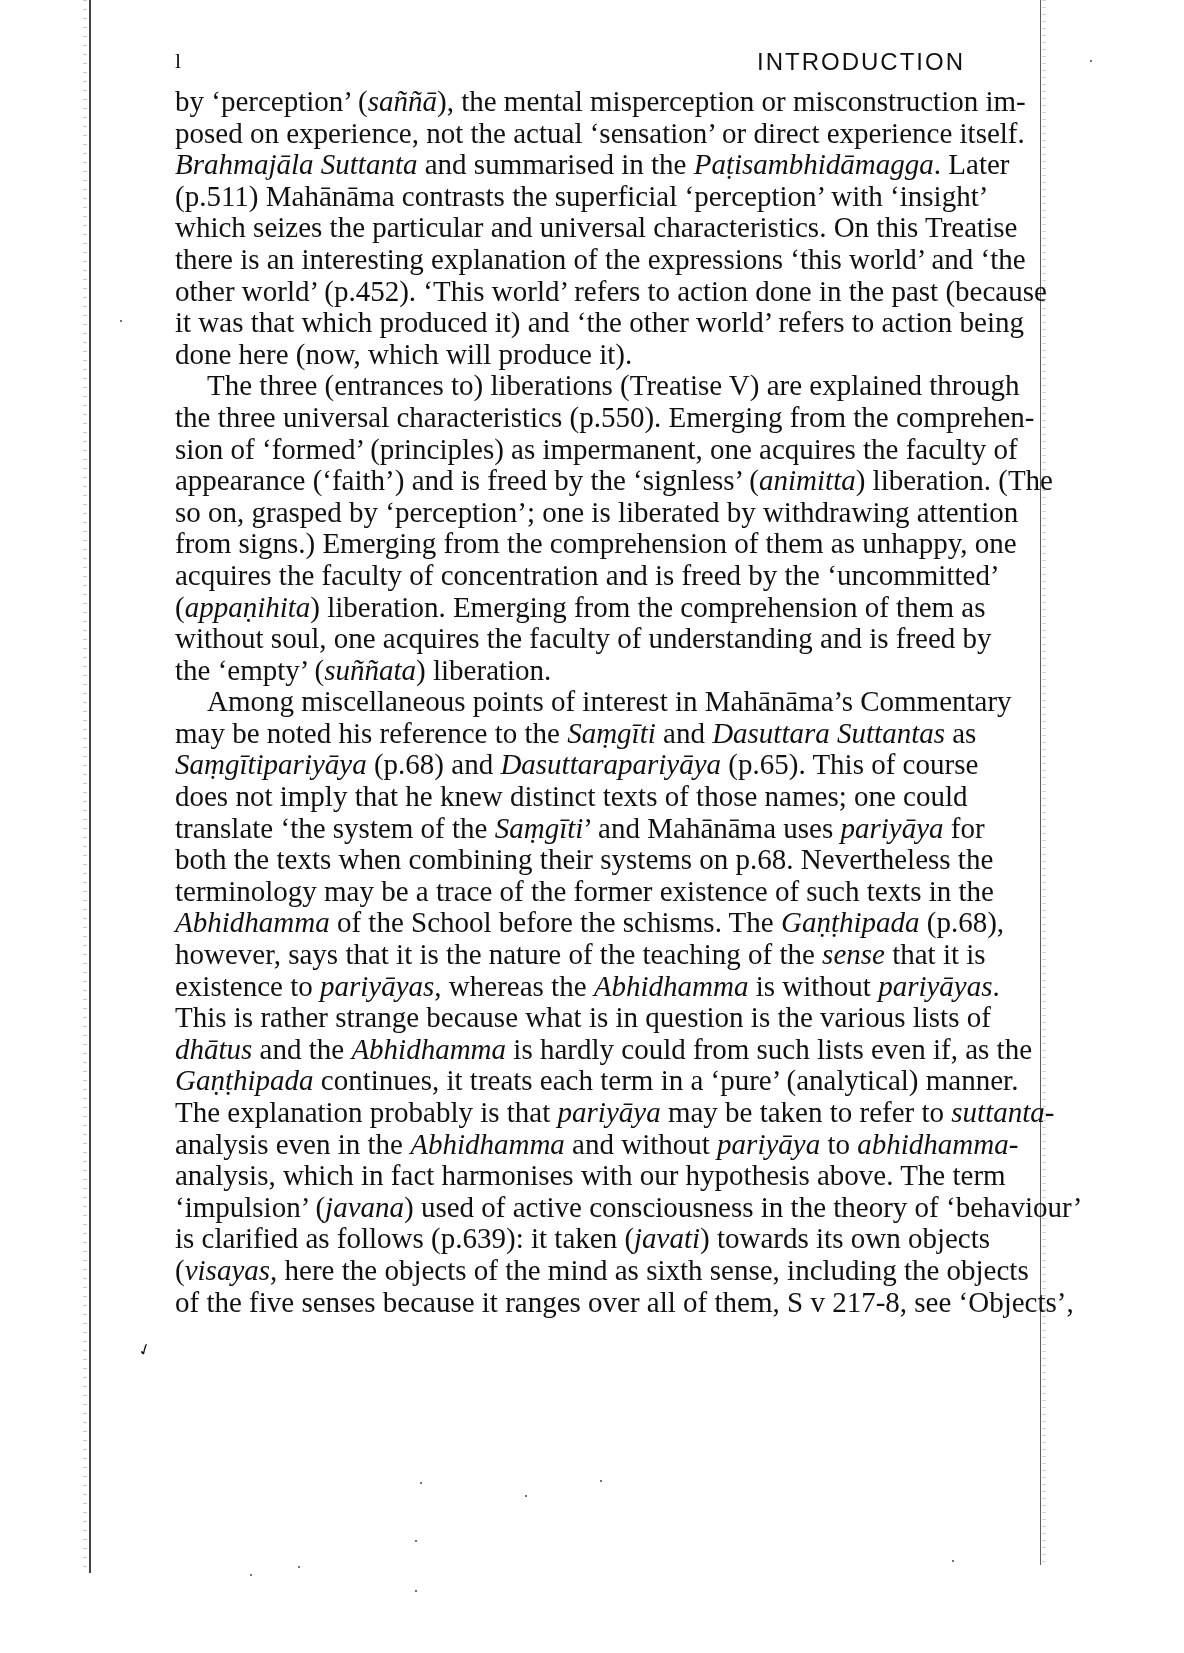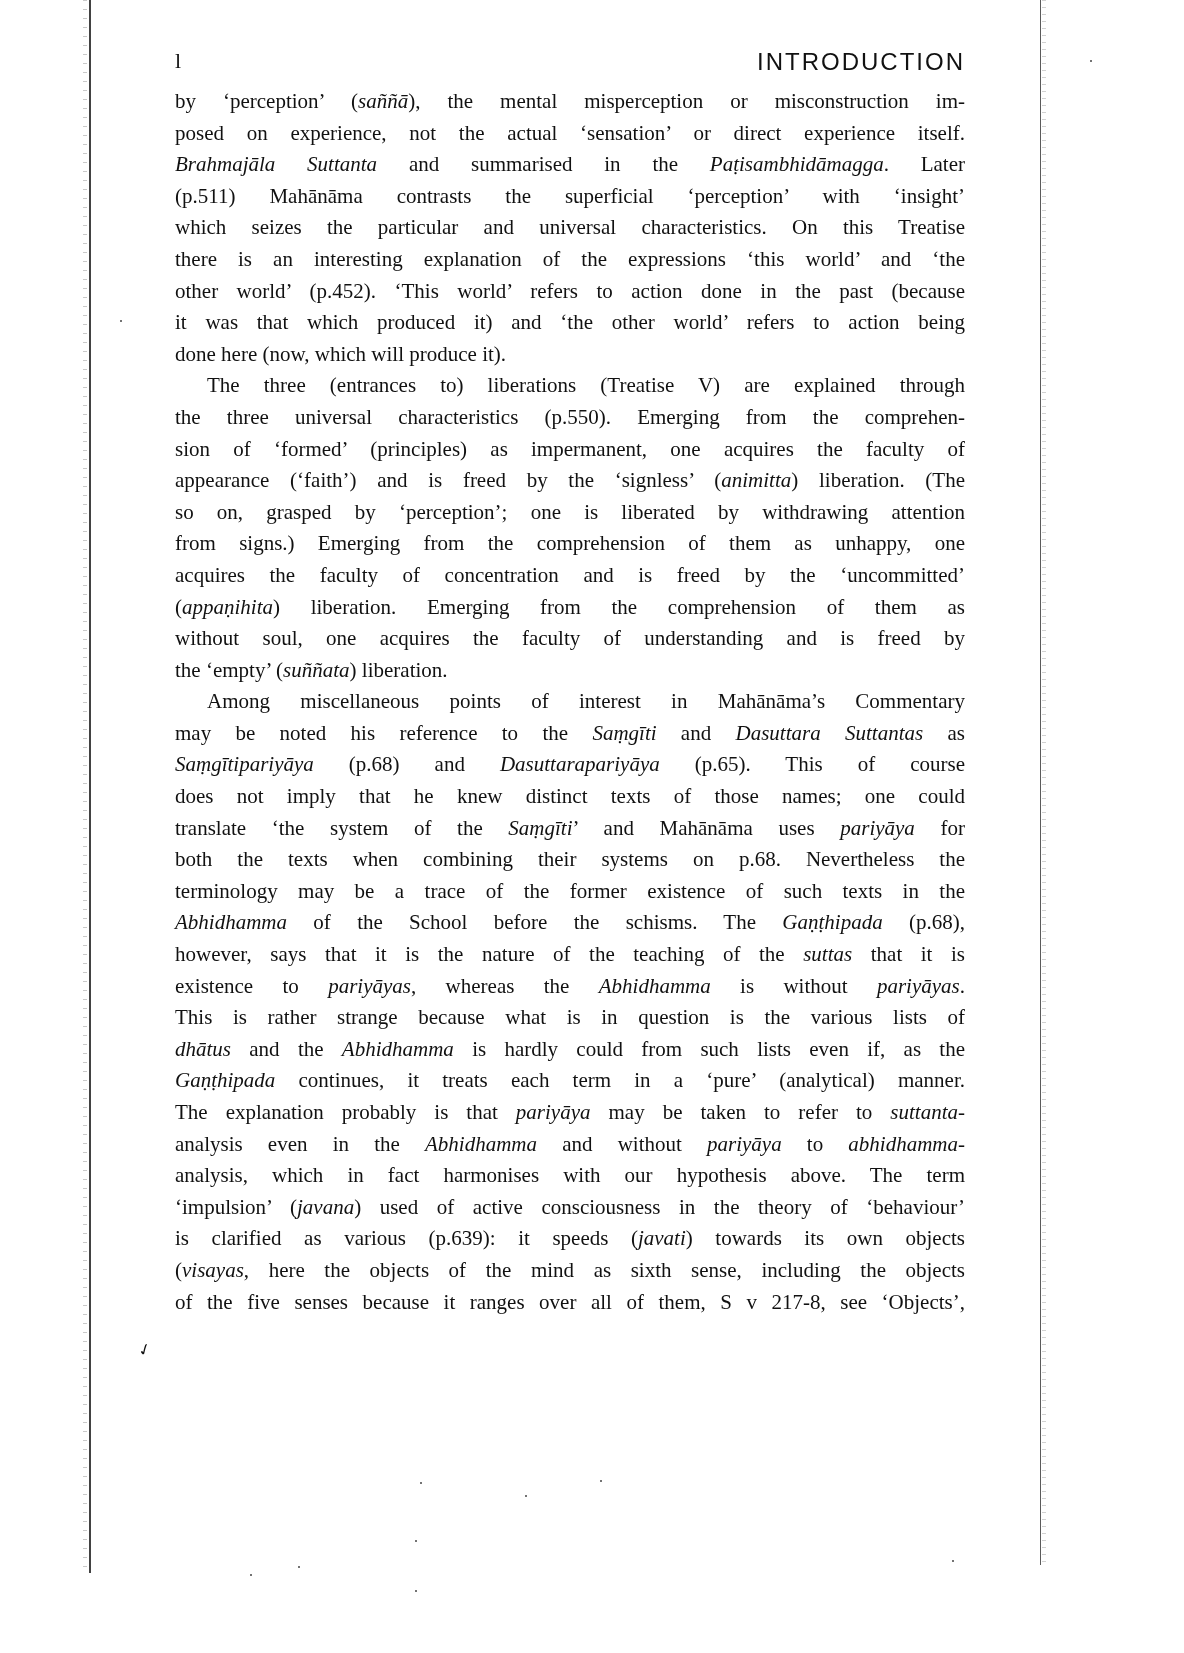--- a/index.html
+++ b/index.html
@@ -78,21 +78,21 @@
     .body-text {
       position: absolute;
       top: 86px;
       left: 175px;
       width: 790px;
     }
     .line {
       display: block;
       height: 31.6px;
       line-height: 31.6px;
-      font-size: 21px;
+      font-size: 29px;
       white-space: nowrap;
       text-align: justify;
       text-align-last: justify;
     }
     .line.last {
       text-align-last: left;
     }
     .line.indent {
       padding-left: 32px;
     }
@@ -150,30 +150,30 @@
     <span class="line"><span>without soul, one acquires the faculty of understanding and is freed by</span></span>
     <span class="line last"><span>the ‘empty’ (</span><i>suññata</i><span>) liberation.</span></span>
     <span class="line indent"><span>Among miscellaneous points of interest in Mahānāma’s Commentary</span></span>
     <span class="line"><span>may be noted his reference to the </span><i>Saṃgīti</i><span> and </span><i>Dasuttara Suttantas</i><span> as</span></span>
     <span class="line"><i>Saṃgītipariyāya</i><span> (p.68) and </span><i>Dasuttarapariyāya</i><span> (p.65). This of course</span></span>
     <span class="line"><span>does not imply that he knew distinct texts of those names; one could</span></span>
     <span class="line"><span>translate ‘the system of the </span><i>Saṃgīti</i><span>’ and Mahānāma uses </span><i>pariyāya</i><span> for</span></span>
     <span class="line"><span>both the texts when combining their systems on p.68. Nevertheless the</span></span>
     <span class="line"><span>terminology may be a trace of the former existence of such texts in the</span></span>
     <span class="line"><i>Abhidhamma</i><span> of the School before the schisms. The </span><i>Gaṇṭhipada</i><span> (p.68),</span></span>
-    <span class="line"><span>however, says that it is the nature of the teaching of the </span><i>suttas</i><span> that it is</span></span>
+    <span class="line"><span>however, says that it is the nature of the teaching of the </span><i>sense</i><span> that it is</span></span>
     <span class="line"><span>existence to </span><i>pariyāyas</i><span>, whereas the </span><i>Abhidhamma</i><span> is without </span><i>pariyāyas</i><span>.</span></span>
     <span class="line"><span>This is rather strange because what is in question is the various lists of</span></span>
     <span class="line"><i>dhātus</i><span> and the </span><i>Abhidhamma</i><span> is hardly could from such lists even if, as the</span></span>
     <span class="line"><i>Gaṇṭhipada</i><span> continues, it treats each term in a ‘pure’ (analytical) manner.</span></span>
     <span class="line"><span>The explanation probably is that </span><i>pariyāya</i><span> may be taken to refer to </span><i>suttanta-</i></span>
     <span class="line"><span>analysis even in the </span><i>Abhidhamma</i><span> and without </span><i>pariyāya</i><span> to </span><i>abhidhamma-</i></span>
     <span class="line"><span>analysis, which in fact harmonises with our hypothesis above. The term</span></span>
     <span class="line"><span>‘impulsion’ (</span><i>javana</i><span>) used of active consciousness in the theory of ‘behaviour’</span></span>
-    <span class="line"><span>is clarified as various (p.639): it speeds (</span><i>javati</i><span>) towards its own objects</span></span>
+    <span class="line"><span>is clarified as follows (p.639): it taken (</span><i>javati</i><span>) towards its own objects</span></span>
     <span class="line"><span>(</span><i>visayas</i><span>, here the objects of the mind as sixth sense, including the objects</span></span>
     <span class="line"><span>of the five senses because it ranges over all of them, S v 217-8, see ‘Objects’,</span></span>
   </main>
 
 <span class="margin-mark">✓</span>
 
 <div class="specks">
   <span class="speck" style="left:120px;top:320px"></span>
   <span class="speck" style="left:1090px;top:60px"></span>
   <span class="speck" style="left:420px;top:1482px"></span>

